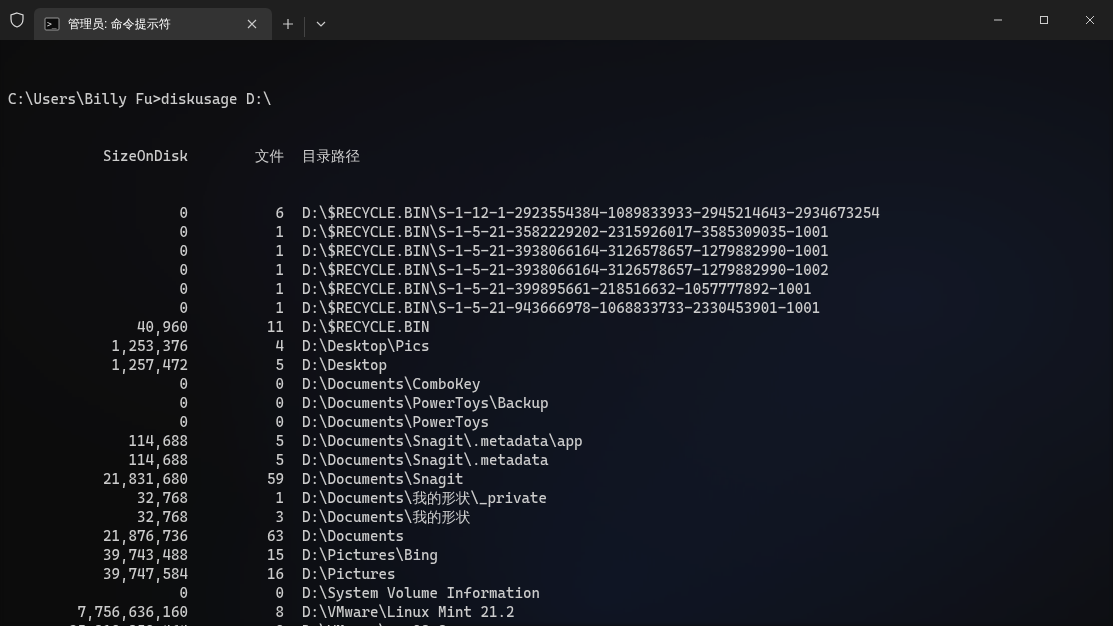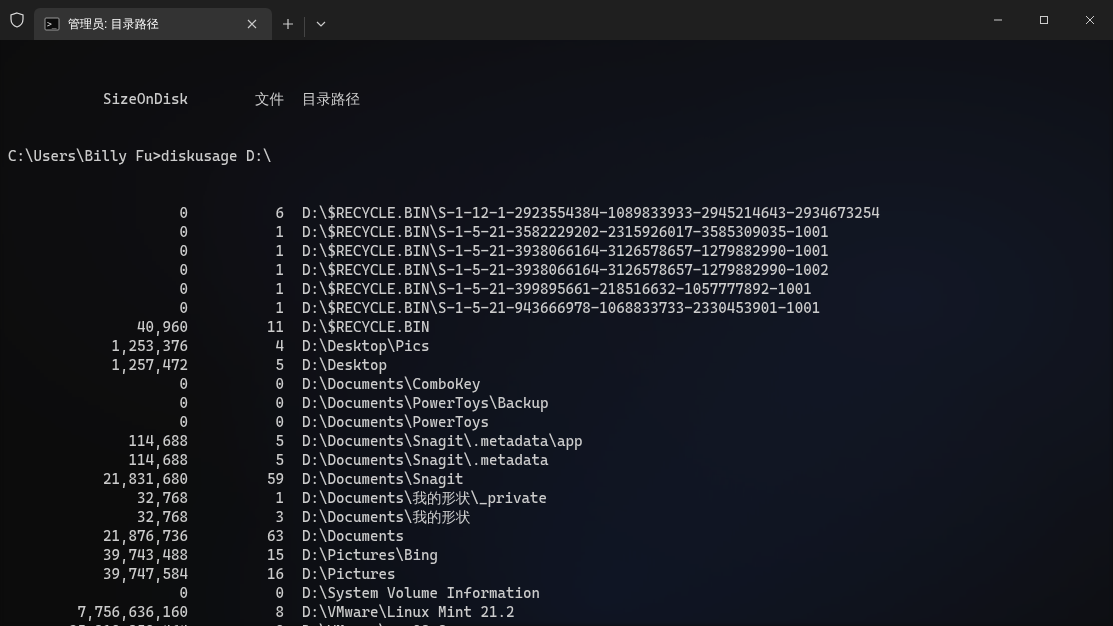--- a/index.html
+++ b/index.html
@@ -96,21 +96,21 @@
     </svg>
   </div>
 
   <div class="tab">
     <span class="cmd-icon">
       <svg width="16" height="16" viewBox="0 0 16 16">
         <rect x="1" y="2" width="14" height="12" rx="1" fill="#0c0c0c" stroke="#999"></rect>
         <text x="3" y="11" font-size="8" fill="#ddd" font-family="monospace">&gt;_</text>
       </svg>
     </span>
-    <span class="title">管理员: 目录路径</span>
+    <span class="title">管理员: 命令提示符</span>
     <span class="close">
       <svg width="10" height="10" viewBox="0 0 10 10">
         <path d="M1 1 L9 9 M9 1 L1 9" stroke="#cccccc" stroke-width="1.2"></path>
       </svg>
     </span>
   </div>
 
   <div class="newtab">
     <svg width="12" height="12" viewBox="0 0 12 12">
       <path d="M6 1 V11 M1 6 H11" stroke="#cccccc" stroke-width="1.2"></path>
@@ -136,16 +136,16 @@
     </svg>
   </div>
   <div class="winbtn">
     <svg width="10" height="10" viewBox="0 0 10 10">
       <path d="M1 1 L9 9 M9 1 L1 9" stroke="#cccccc" stroke-width="1"></path>
     </svg>
   </div>
 </div>
 
 <div class="terminal">
+  <div class="row">C:\Users\Billy Fu&gt;diskusage D:\</div>
   <div class="row"><span class="col-size">SizeOnDisk</span><span class="col-files">文件</span><span class="col-path">目录路径</span></div>
-  <div class="row">C:\Users\Billy Fu&gt;diskusage D:\</div>
   <div id="rows"><div class="row"><span class="col-size">0</span><span class="col-files">6</span><span class="col-path">D:\$RECYCLE.BIN\S-1-12-1-2923554384-1089833933-2945214643-2934673254</span></div><div class="row"><span class="col-size">0</span><span class="col-files">1</span><span class="col-path">D:\$RECYCLE.BIN\S-1-5-21-3582229202-2315926017-3585309035-1001</span></div><div class="row"><span class="col-size">0</span><span class="col-files">1</span><span class="col-path">D:\$RECYCLE.BIN\S-1-5-21-3938066164-3126578657-1279882990-1001</span></div><div class="row"><span class="col-size">0</span><span class="col-files">1</span><span class="col-path">D:\$RECYCLE.BIN\S-1-5-21-3938066164-3126578657-1279882990-1002</span></div><div class="row"><span class="col-size">0</span><span class="col-files">1</span><span class="col-path">D:\$RECYCLE.BIN\S-1-5-21-399895661-218516632-1057777892-1001</span></div><div class="row"><span class="col-size">0</span><span class="col-files">1</span><span class="col-path">D:\$RECYCLE.BIN\S-1-5-21-943666978-1068833733-2330453901-1001</span></div><div class="row"><span class="col-size">40,960</span><span class="col-files">11</span><span class="col-path">D:\$RECYCLE.BIN</span></div><div class="row"><span class="col-size">1,253,376</span><span class="col-files">4</span><span class="col-path">D:\Desktop\Pics</span></div><div class="row"><span class="col-size">1,257,472</span><span class="col-files">5</span><span class="col-path">D:\Desktop</span></div><div class="row"><span class="col-size">0</span><span class="col-files">0</span><span class="col-path">D:\Documents\ComboKey</span></div><div class="row"><span class="col-size">0</span><span class="col-files">0</span><span class="col-path">D:\Documents\PowerToys\Backup</span></div><div class="row"><span class="col-size">0</span><span class="col-files">0</span><span class="col-path">D:\Documents\PowerToys</span></div><div class="row"><span class="col-size">114,688</span><span class="col-files">5</span><span class="col-path">D:\Documents\Snagit\.metadata\app</span></div><div class="row"><span class="col-size">114,688</span><span class="col-files">5</span><span class="col-path">D:\Documents\Snagit\.metadata</span></div><div class="row"><span class="col-size">21,831,680</span><span class="col-files">59</span><span class="col-path">D:\Documents\Snagit</span></div><div class="row"><span class="col-size">32,768</span><span class="col-files">1</span><span class="col-path">D:\Documents\我的形状\_private</span></div><div class="row"><span class="col-size">32,768</span><span class="col-files">3</span><span class="col-path">D:\Documents\我的形状</span></div><div class="row"><span class="col-size">21,876,736</span><span class="col-files">63</span><span class="col-path">D:\Documents</span></div><div class="row"><span class="col-size">39,743,488</span><span class="col-files">15</span><span class="col-path">D:\Pictures\Bing</span></div><div class="row"><span class="col-size">39,747,584</span><span class="col-files">16</span><span class="col-path">D:\Pictures</span></div><div class="row"><span class="col-size">0</span><span class="col-files">0</span><span class="col-path">D:\System Volume Information</span></div><div class="row"><span class="col-size">7,756,636,160</span><span class="col-files">8</span><span class="col-path">D:\VMware\Linux Mint 21.2</span></div><div class="row"><span class="col-size">25,319,358,464</span><span class="col-files">9</span><span class="col-path">D:\VMware\macOS Sonoma</span></div></div>
 </div>
 
 </body></html>

